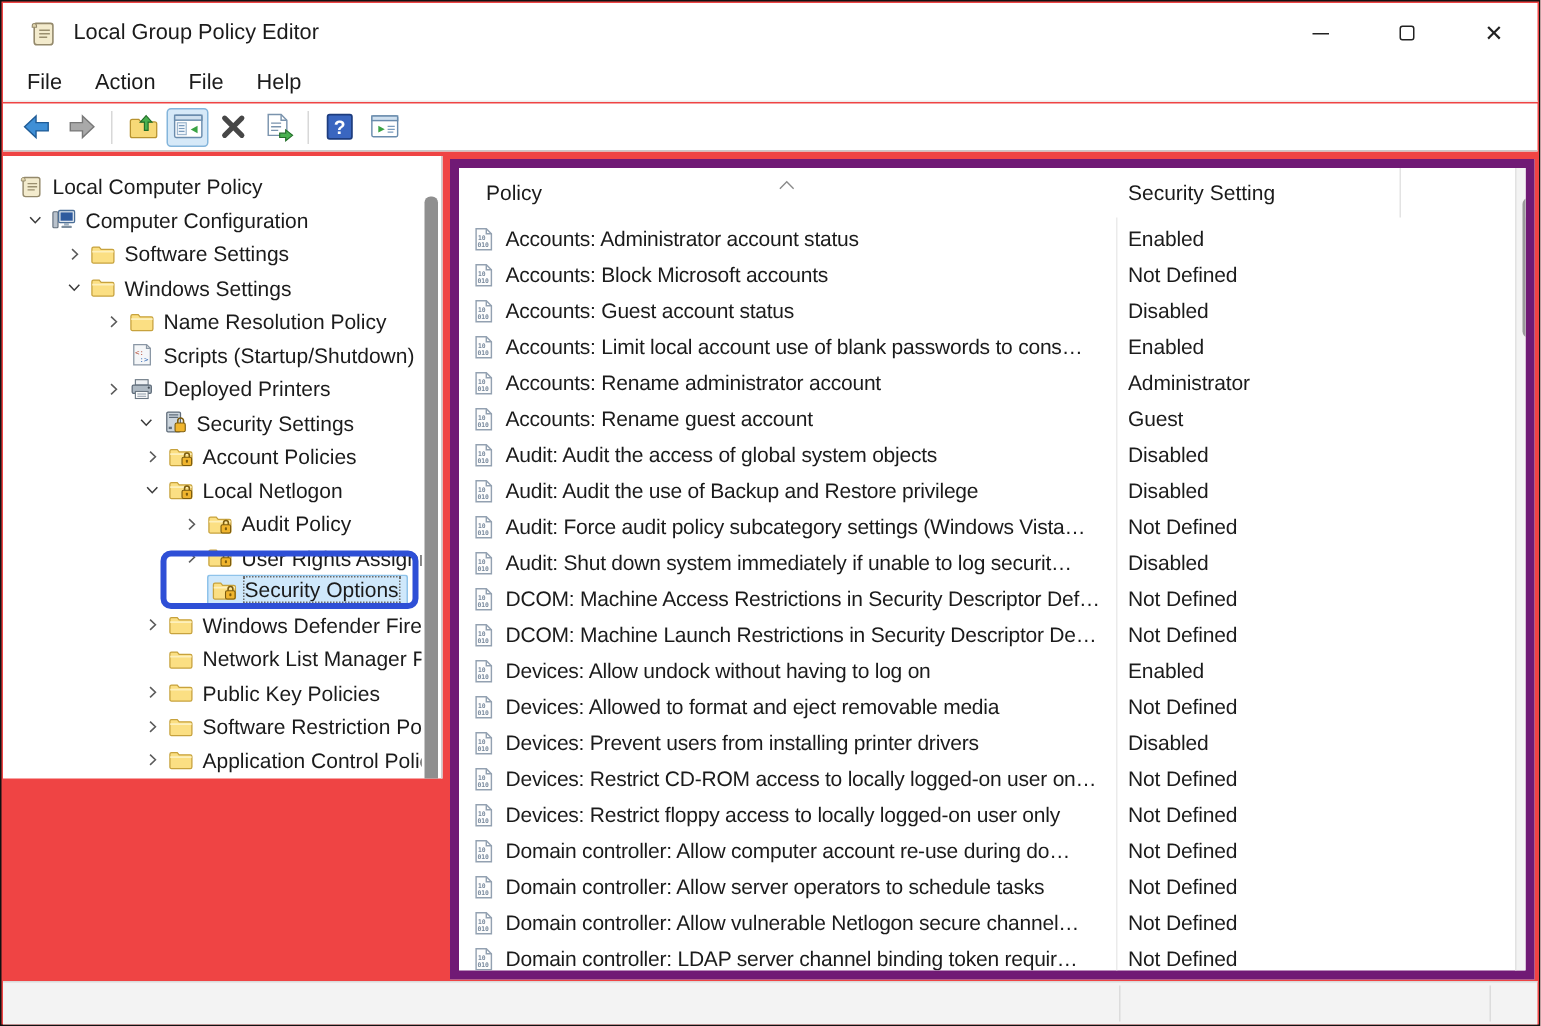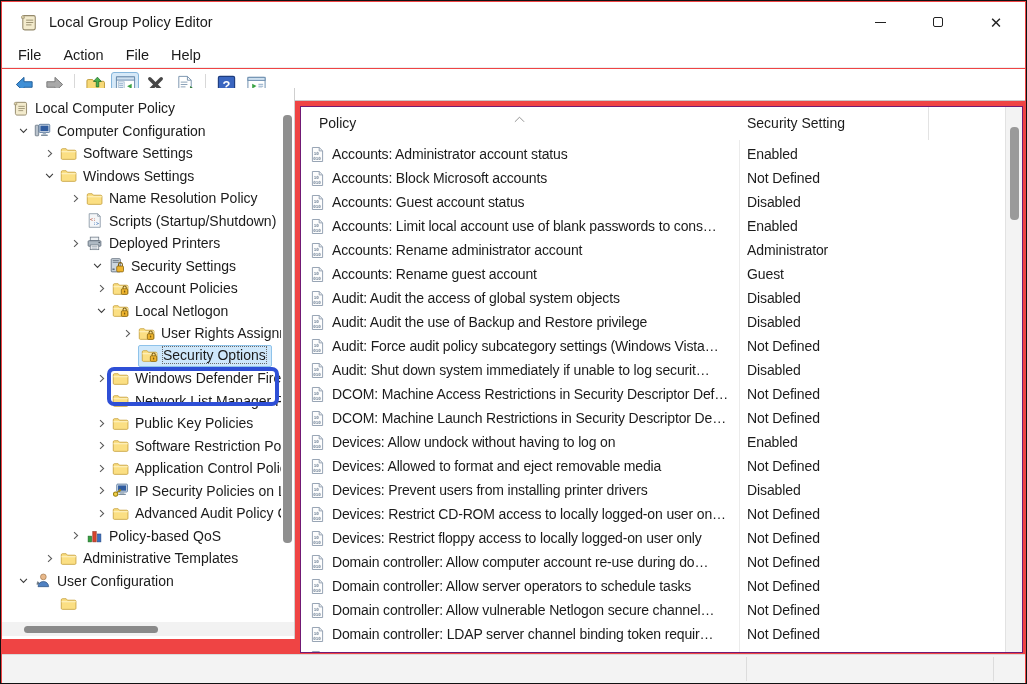--- a/index.html
+++ b/index.html
@@ -29,21 +29,21 @@
   .toolbar { position:absolute; top:68px; left:1px; right:1px; height:32px;
     display:flex; align-items:center; padding-left:8px; gap:2px;
     border-bottom:1px solid #c9c9c9; background:#fff; }
   .tb-btn { width:28px; height:26px; display:flex; align-items:center; justify-content:center;
     border:1px solid transparent; border-radius:3px; }
   .tb-btn.active { background:#d6e9f8; border-color:#84b5db; }
   .tb-btn .tb-icon, .tb-btn svg { width:21px; height:21px; display:block; }
   .tb-sep { width:1px; height:22px; background:#d8d8d8; margin:0 4px; }
 
   
-  .tree-pane { position:absolute; left:1px; top:87px; width:293px; height:551px;
+  .tree-pane { position:absolute; left:1px; top:103px; width:293px; height:415px;
     background:#fff; border-right:1px solid #cfcfcf; overflow:hidden; }
   .tree-view { position:absolute; top:9px; left:0; width:279px; overflow:hidden; }
   .tree-row { height:22.5px; display:flex; align-items:center; white-space:nowrap; overflow:hidden; }
   .expander { width:22px; height:16px; flex:0 0 auto; display:flex; align-items:center; justify-content:center; }
   .expander svg { width:13px; height:13px; }
   .t-icon { width:17px; height:17px; flex:0 0 auto; margin-right:6px; }
   .t-icon svg { width:100%; height:100%; display:block; }
   .t-label { font-size:14px; }
   .sel-wrap { display:flex; align-items:flex-start; background:#cfe8fb; border:1px solid #8fc3ea;
     border-radius:2px; padding:1px 5px 2px 2px; }
@@ -54,21 +54,21 @@
   .tree-hscroll { position:absolute; left:0; top:534px; width:292px; height:14px; background:#f2f2f2; }
   .tree-hthumb { position:absolute; left:22px; top:3.5px; width:134px; height:7px;
     background:#8a8a8a; border-radius:3.5px; }
 
   
   .annotation { position:absolute; left:106px; top:366px; width:172px; height:39px;
     border:4px solid #2e4fd6; border-radius:7px; z-index:6; pointer-events:none; }
 
   
   .list-pane { position:absolute; left:299px; top:105px; width:723px; height:547px;
-    background:#fff; border:1px solid #701a75; overflow:hidden; }
+    background:#fff; border:6px solid #701a75; overflow:hidden; }
   .list-header { position:absolute; top:0; left:0; right:0; height:33px; background:#fff; }
   .hdr-label { position:absolute; top:8px; font-size:14px; color:#1b1b1b; }
   .hdr-policy { left:18px; }
   .hdr-setting { left:446px; }
   .sort-caret { position:absolute; left:213px; top:2px; }
   .col-div-a { position:absolute; left:438px; top:0; bottom:0; width:1px; background:#ebebeb; }
   .col-div-b { position:absolute; left:627px; top:0; height:33px; width:1px; background:#e3e3e3; }
   .list-body { position:absolute; top:35px; left:0; width:702px; }
   .list-row { height:24px; display:flex; align-items:center; }
   .cell-policy { flex:0 0 434px; display:flex; align-items:center; overflow:hidden; white-space:nowrap; }
@@ -350,20 +350,37 @@
           </span>
           <span class="t-icon">
             <svg viewBox="0 0 16 16">
               <path d="M1.2 4.6c0-.6.4-1.1 1-1.1h3.6l1.2 1.4h7c.6 0 1 .5 1 1v6.6c0 .6-.4 1-1 1H2.2c-.6 0-1-.4-1-1z" fill="#fbdf83" stroke="#c7a23d" stroke-width=".8"></path>
               <path d="M1.4 6.3h13.4" stroke="#fdf0bd" stroke-width="1.1"></path>
               <rect x="8.8" y="8.3" width="6" height="5.2" rx="1" fill="#f0b52e" stroke="#7c5c0e" stroke-width=".7"></rect>
               <path d="M10.4 8.3V7.1a1.5 1.5 0 0 1 3 0v1.2" fill="none" stroke="#7c5c0e" stroke-width="1"></path>
               <rect x="11.2" y="9.9" width="1.3" height="1.9" rx=".5" fill="#7c5c0e"></rect>
             </svg>
           </span>
+          <span class="t-label">Audit Policy</span>
+        </div>
+        <div class="tree-row" style="padding-left: 114px;">
+          <span class="expander">
+            <svg viewBox="0 0 16 16">
+              <path d="M6.2 3.8l4.4 4.2-4.4 4.2" fill="none" stroke="#5c5c5c" stroke-width="1.3"></path>
+            </svg>
+          </span>
+          <span class="t-icon">
+            <svg viewBox="0 0 16 16">
+              <path d="M1.2 4.6c0-.6.4-1.1 1-1.1h3.6l1.2 1.4h7c.6 0 1 .5 1 1v6.6c0 .6-.4 1-1 1H2.2c-.6 0-1-.4-1-1z" fill="#fbdf83" stroke="#c7a23d" stroke-width=".8"></path>
+              <path d="M1.4 6.3h13.4" stroke="#fdf0bd" stroke-width="1.1"></path>
+              <rect x="8.8" y="8.3" width="6" height="5.2" rx="1" fill="#f0b52e" stroke="#7c5c0e" stroke-width=".7"></rect>
+              <path d="M10.4 8.3V7.1a1.5 1.5 0 0 1 3 0v1.2" fill="none" stroke="#7c5c0e" stroke-width="1"></path>
+              <rect x="11.2" y="9.9" width="1.3" height="1.9" rx=".5" fill="#7c5c0e"></rect>
+            </svg>
+          </span>
           <span class="t-label">User Rights Assignment</span>
         </div>
         <div class="tree-row" style="padding-left: 114px;">
           <span class="expander"></span>
           <span class="sel-wrap">
             <span class="t-icon">
               <svg viewBox="0 0 16 16">
                 <path d="M1.2 4.6c0-.6.4-1.1 1-1.1h3.6l1.2 1.4h7c.6 0 1 .5 1 1v6.6c0 .6-.4 1-1 1H2.2c-.6 0-1-.4-1-1z" fill="#fbdf83" stroke="#c7a23d" stroke-width=".8"></path>
                 <path d="M1.4 6.3h13.4" stroke="#fdf0bd" stroke-width="1.1"></path>
                 <rect x="8.8" y="8.3" width="6" height="5.2" rx="1" fill="#f0b52e" stroke="#7c5c0e" stroke-width=".7"></rect>

